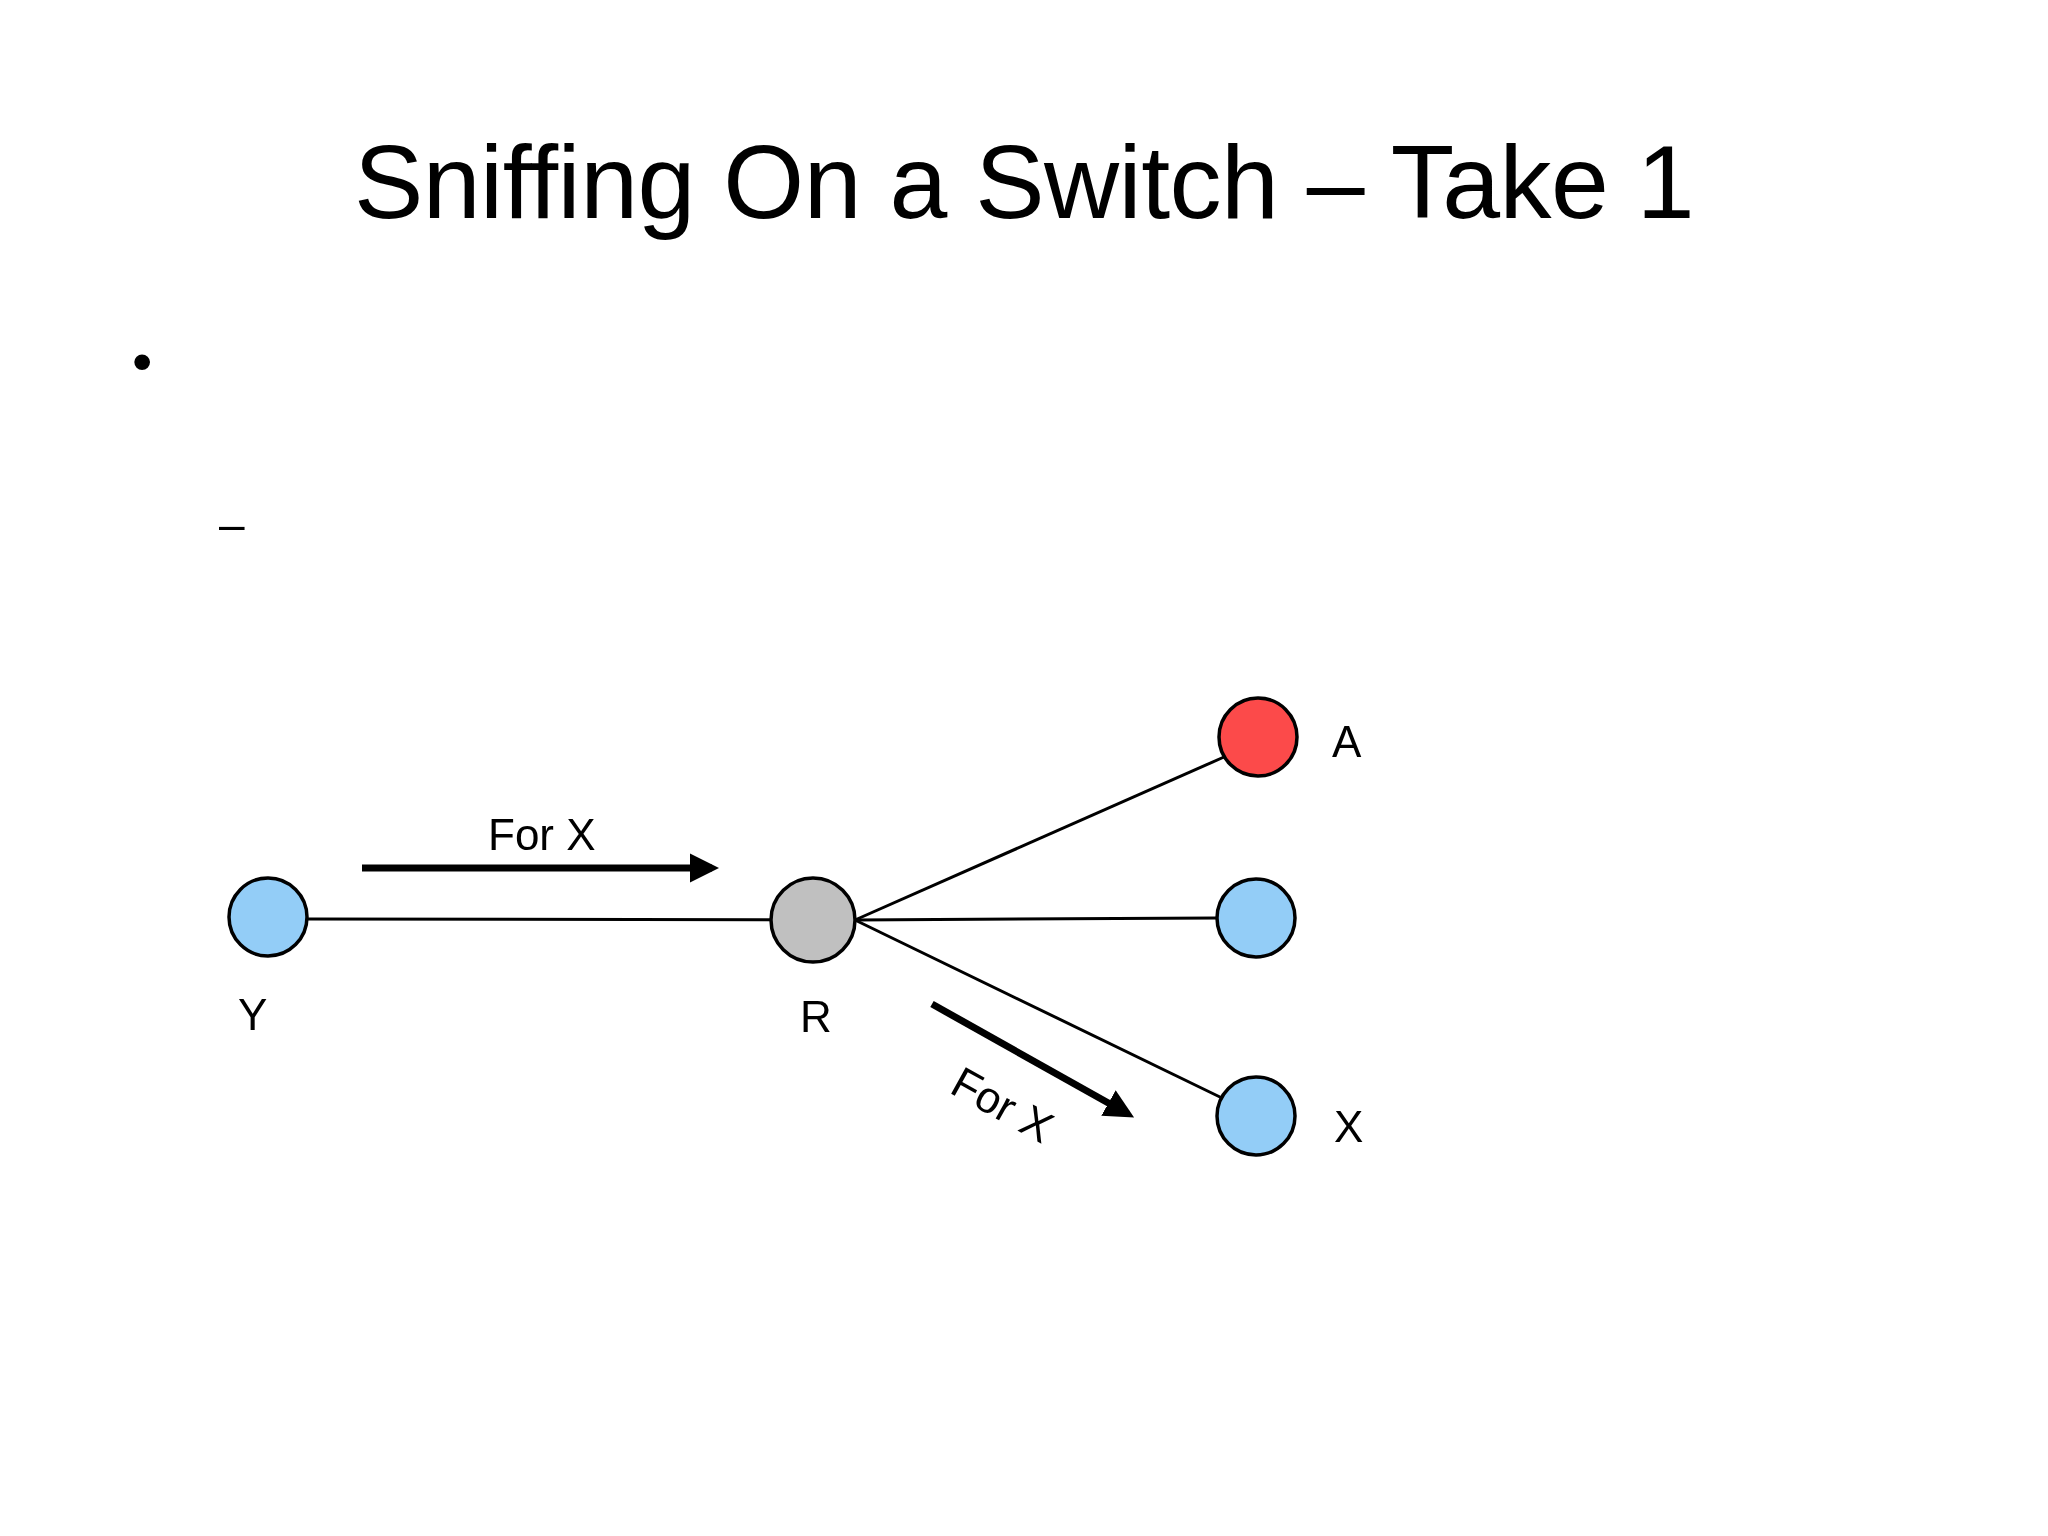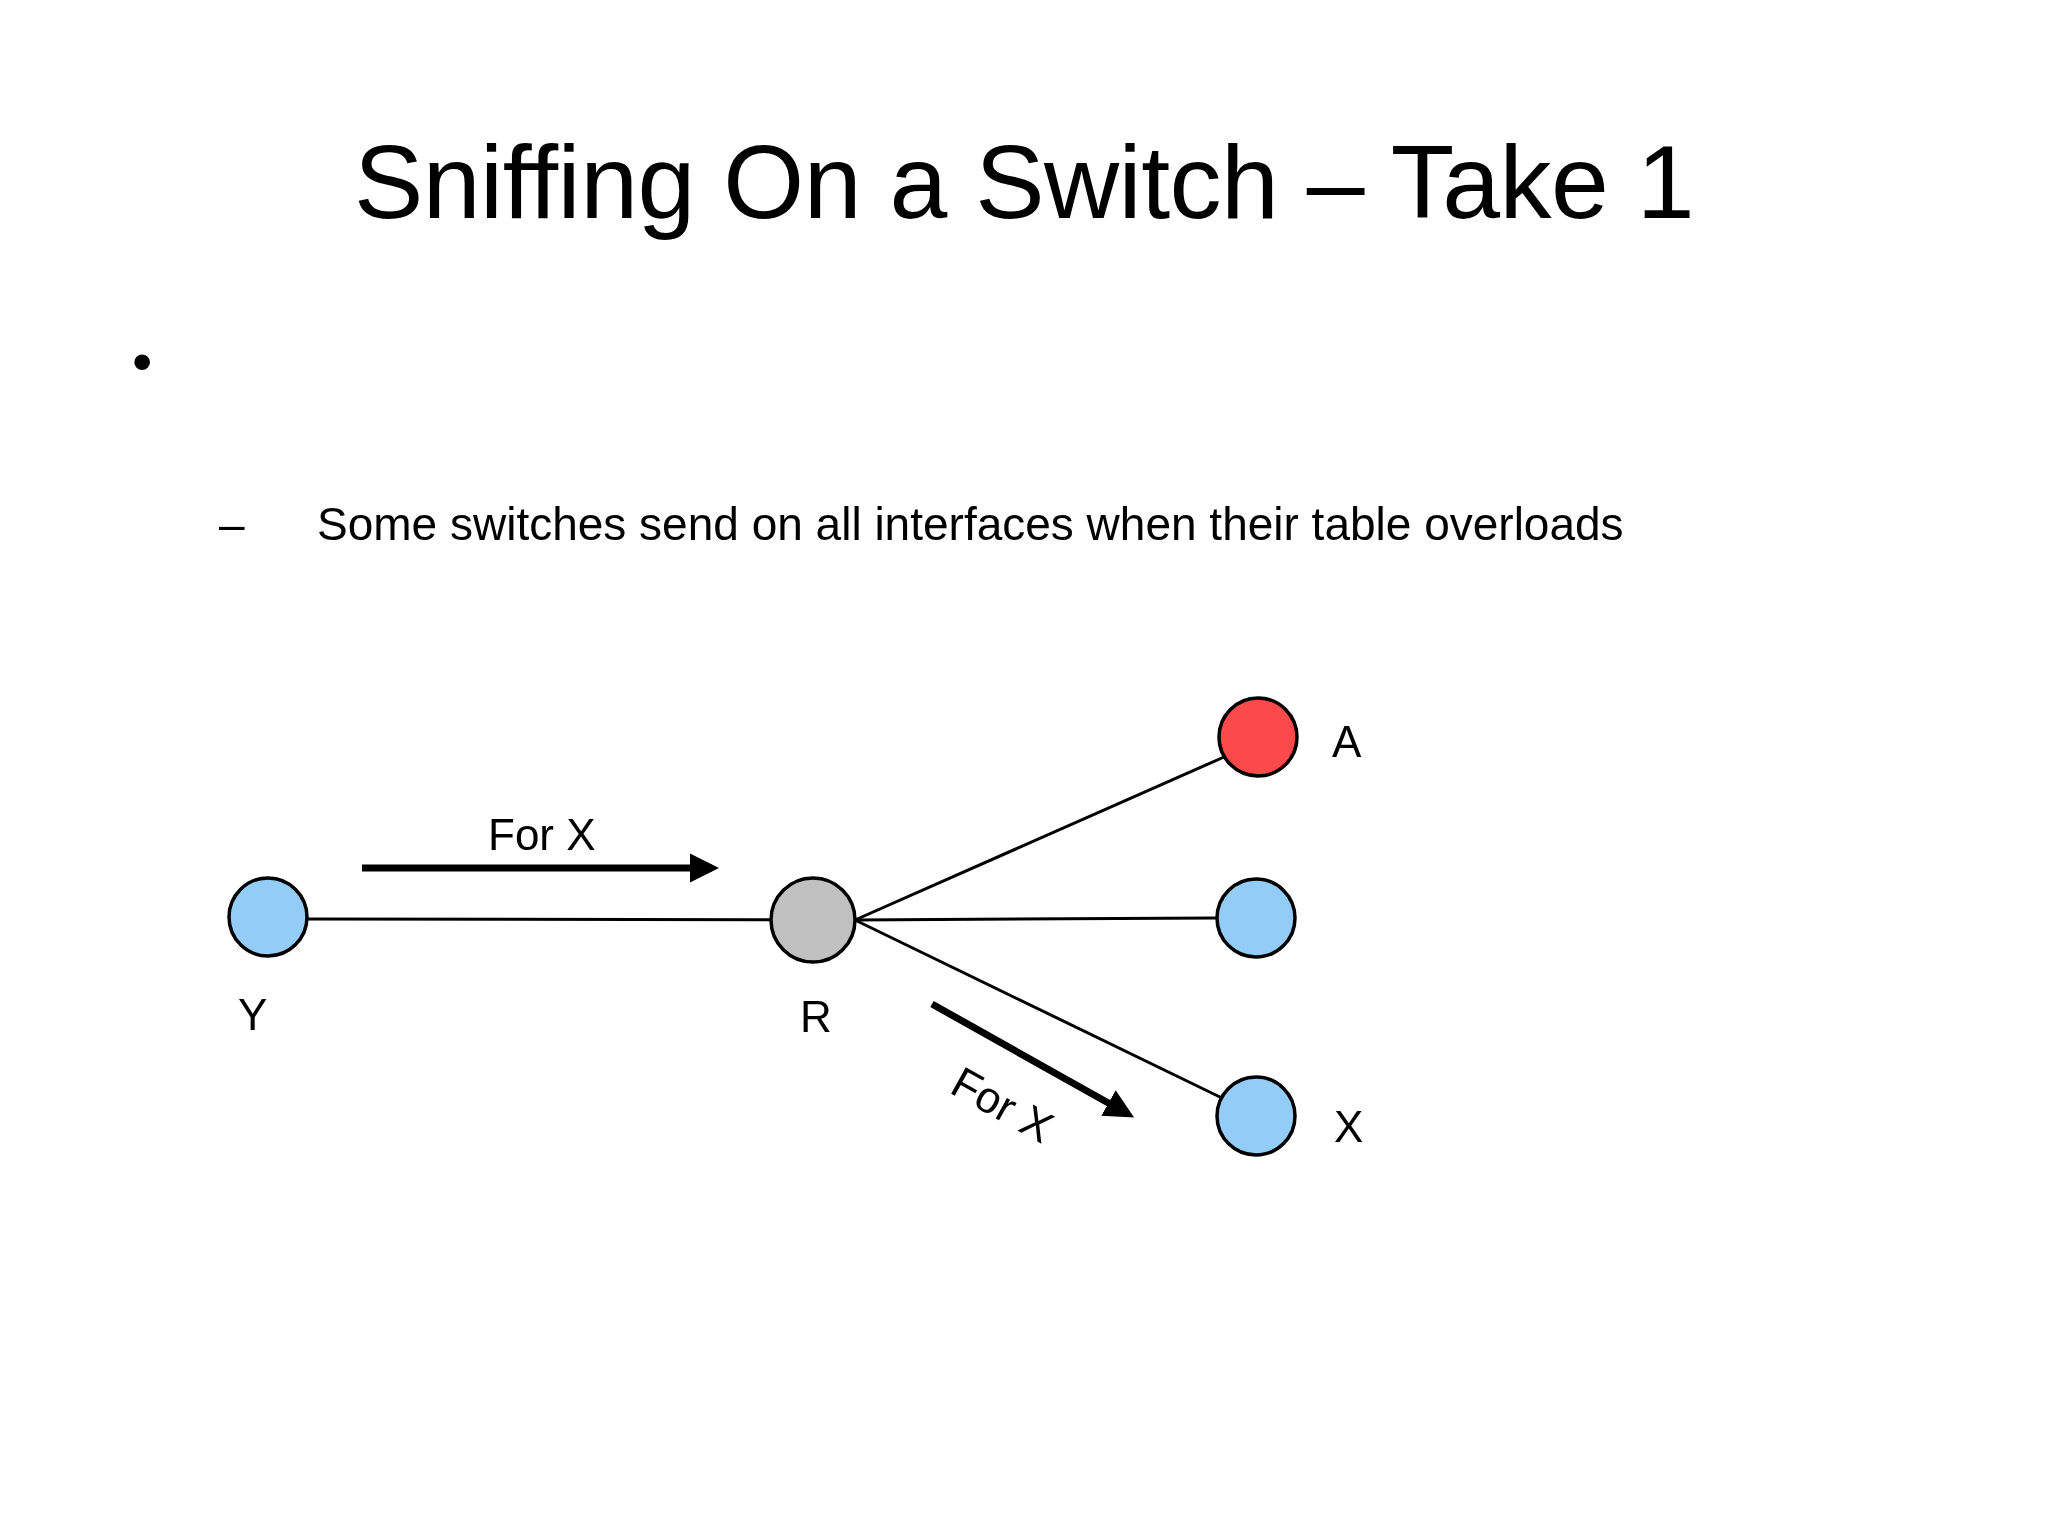--- a/index.html
+++ b/index.html
@@ -139,21 +139,20 @@
   <div id="slide-title">Sniffing On a Switch – Take 1</div>
 
   <div id="body-block">
 
     <div class="bullet-row lvl1">
       <span class="marker">•</span>
     </div>
 
     <div class="bullet-row lvl2">
       <span class="marker">–</span>
-      <span class="text">Some switches send on all interfaces when their table overloads</span>
     </div>
 
   </div>
 
   <div id="diagram">
     <svg viewBox="0 0 2048 1536" xmlns="http://www.w3.org/2000/svg">
       <defs>
         <marker id="arrowhead" markerWidth="4.2" markerHeight="4.2" refX="3.2" refY="2.1" orient="auto" markerUnits="strokeWidth">
           <path d="M0,0 L4.2,2.1 L0,4.2 z" fill="#000000"></path>
         </marker>

